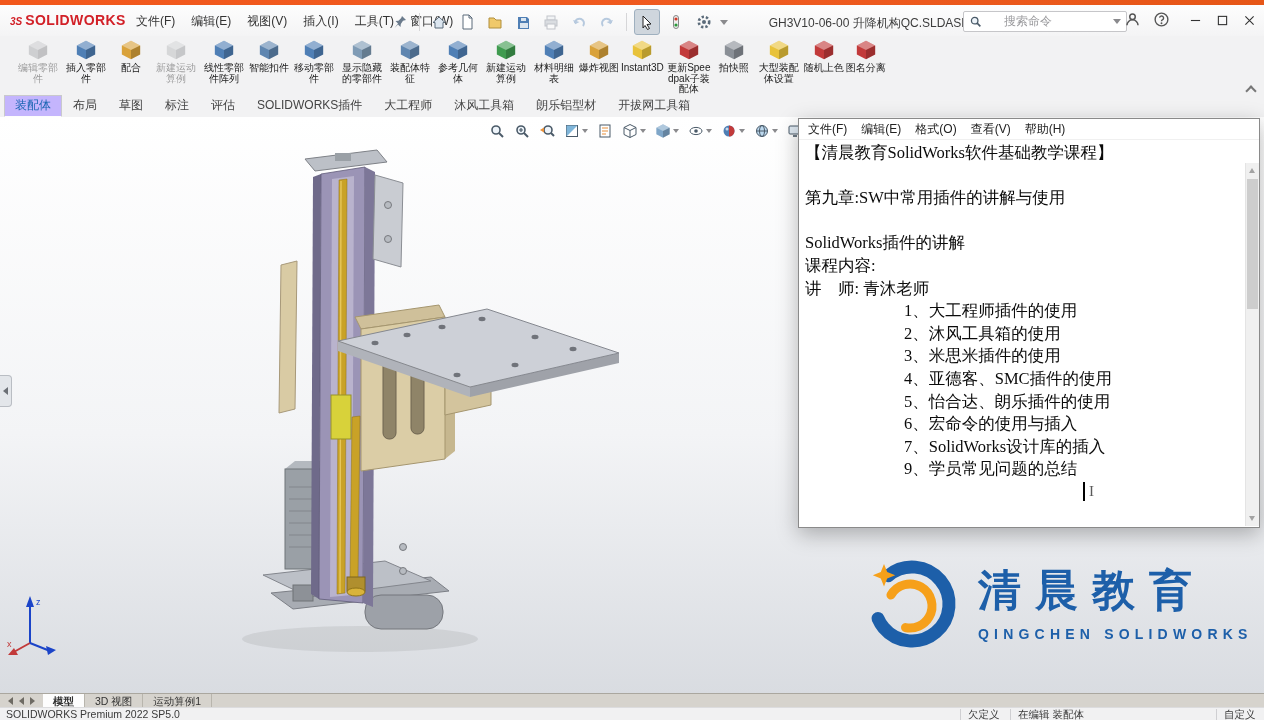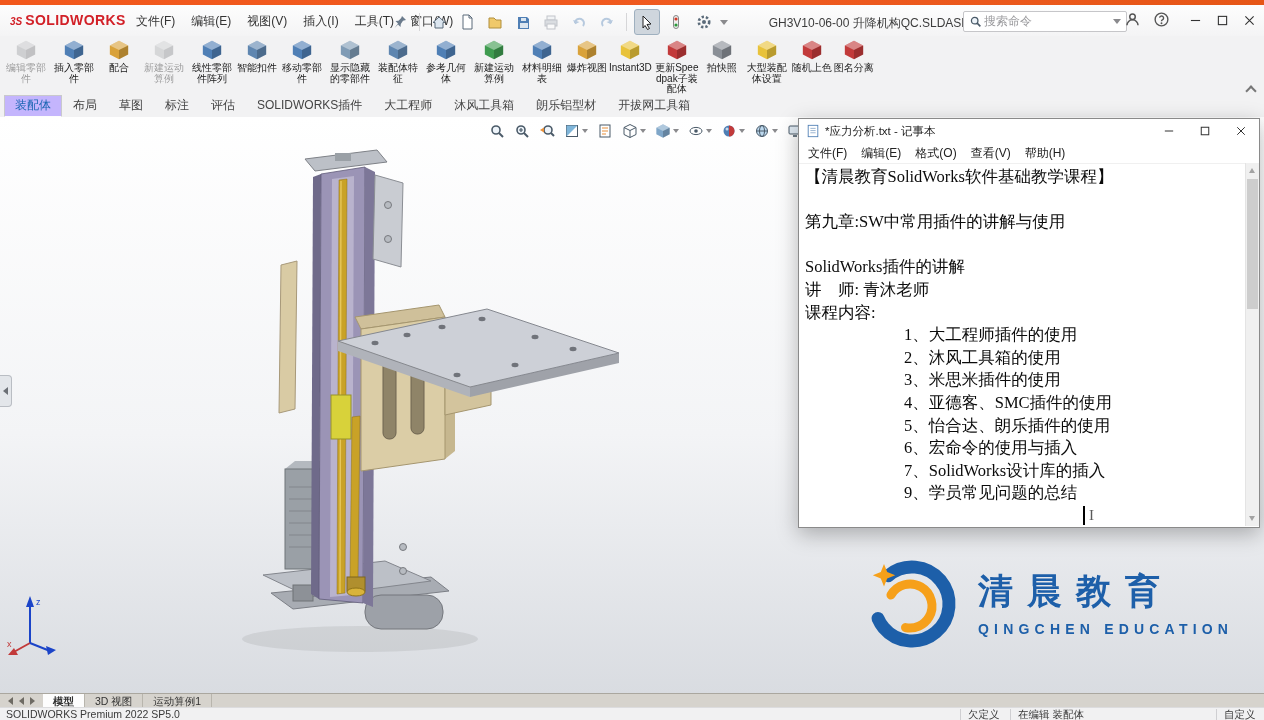--- a/index.html
+++ b/index.html
@@ -21,33 +21,33 @@
   .menu-item{font-size:12px;color:#333;padding:3px 8px;border-radius:2px;cursor:default}
   .tb-icons{position:absolute;left:388px;top:4px;display:flex;align-items:center;gap:4px}
   .tbicon{width:24px;height:24px;display:flex;align-items:center;justify-content:center;border-radius:3px}
   .tbicon svg{width:16px;height:16px}
   .tbicon.sel{background:#cfd6dd;border:1px solid #9fb0bf}
   .tbicon.dis{opacity:.38}
   .tbsep{width:1px;height:18px;background:#d6d6d8;margin:0 3px}
   .doc-title{position:absolute;left:756px;top:10px;width:236px;text-align:center;
              font-size:12px;color:#3c3c3c;white-space:nowrap}
   .searchbox{position:absolute;left:963px;top:6px;width:152px;height:19px;background:#fff;
-             border:1px solid #c6c6c9;border-radius:2px;display:flex;align-items:center;padding:0 5px;gap:2px}
+             border:1px solid #c6c6c9;border-radius:2px;display:flex;align-items:center;padding:0 5px;gap:22px}
   .searchbox .ph{flex:1;font-size:12px;color:#9b9b9e}
   .chev{width:0;height:0;border-left:4px solid transparent;border-right:4px solid transparent;border-top:5px solid #8a8a8d}
   .tb-right{position:absolute;left:1124px;top:6px;display:flex;gap:12px;align-items:center}
   .tb-right svg{width:17px;height:17px}
   .win-ctrls{position:absolute;left:1182px;top:0;height:31px;display:flex}
   .win-btn{width:27px;height:31px;display:flex;align-items:center;justify-content:center;cursor:default}
   .win-btn svg{width:11px;height:11px}
 
   
   #ribbon{position:absolute;left:0;top:36px;width:1264px;height:62px;background:#f2f2f3;
           border-bottom:1px solid #d8d8da}
-  .rbar{display:flex;align-items:flex-start;padding:1px 2px}
+  .rbar{display:flex;align-items:flex-start;padding:1px 14px}
   .rbtn{display:flex;flex-direction:column;align-items:center;min-width:40px;max-width:46px;
         padding:2px 1px 0;font-size:10px;line-height:10.5px;text-align:center;color:#222;
         border-radius:3px;cursor:pointer}
   .rbtn.disabled{opacity:.42;filter:grayscale(.9)}
   .ric svg{width:22px;height:22px}
   .rlab{margin-top:2px;word-break:break-all}
   .ribbon-collapse{position:absolute;right:8px;bottom:4px;width:10px;height:10px}
   .ribbon-collapse::before{content:"";position:absolute;left:1px;top:3px;width:6px;height:6px;
         border-left:2px solid #777;border-top:2px solid #777;transform:rotate(45deg)}
 
@@ -90,21 +90,21 @@
   .np-arrow.up{top:5px;border-bottom:5px solid #a3a3a3}
   .np-arrow.dn{bottom:5px;border-top:5px solid #a3a3a3}
   .caret{position:absolute;left:284px;top:342px;width:1.5px;height:19px;background:#000}
   .ibeam{position:absolute;left:290px;top:343px;font-family:"Liberation Serif",serif;
          font-size:15px;color:#5a5a5a}
 
   
   #watermark{position:absolute;left:858px;top:550px;display:flex;align-items:center;gap:16px}
   #watermark svg{width:104px;height:104px}
   .wm-txt{display:flex;flex-direction:column;gap:6px}
-  .wm-cn{font-family:"Liberation Serif",serif;font-weight:bold;font-size:35px;color:#1d5fa9;letter-spacing:14px;white-space:nowrap}
+  .wm-cn{font-family:"Liberation Serif",serif;font-weight:bold;font-size:43px;color:#1d5fa9;letter-spacing:14px;white-space:nowrap}
   .wm-en{font-size:14px;color:#1d5fa9;letter-spacing:5.2px;white-space:nowrap;font-weight:bold}
 
   
   #bottom-tabs{position:absolute;left:0;top:693px;width:1264px;height:14px;background:#d6d3cd;
                border-top:1px solid #aaa79f;display:flex;align-items:center;font-size:10.5px;color:#333}
   .bt-nav{display:flex;gap:6px;padding:0 8px;align-items:center}
   .tri-l{width:0;height:0;border-top:4px solid transparent;border-bottom:4px solid transparent;border-right:5px solid #6e6b64}
   .tri-r{width:0;height:0;border-top:4px solid transparent;border-bottom:4px solid transparent;border-left:5px solid #6e6b64}
   .btab{padding:0 10px;height:14px;line-height:14px;border-right:1px solid #b8b5ad;cursor:pointer;white-space:nowrap}
   .btab.active{background:#fdfdfd;font-weight:bold}
@@ -700,61 +700,38 @@
     <text x="30" y="12" font-size="9" fill="#1b44c8">z</text>
     <path d="M24 50L6 60" stroke="#c23a3a" stroke-width="2"></path>
     <polygon points="8,55 12,62 2,62" fill="#c23a3a"></polygon>
     <text x="1" y="54" font-size="9" fill="#c23a3a">x</text>
     <path d="M24 50l20 8" stroke="#1b44c8" stroke-width="2"></path>
     <polygon points="40,53 42,62 50,57" fill="#1b44c8"></polygon>
   </svg>
 </div>
 
 <div id="notepad">
-  <div class="np-title">
-    <span class="np-ic">
-        <svg class="ic">
-          <use href="#i-notepad"></use>
-        </svg>
-      </span>
-    <span class="np-name">*应力分析.txt - 记事本</span>
-    <span class="np-ctrl">
-        <svg class="ic">
-          <use href="#i-min"></use>
-        </svg>
-      </span>
-    <span class="np-ctrl">
-        <svg class="ic">
-          <use href="#i-max"></use>
-        </svg>
-      </span>
-    <span class="np-ctrl">
-        <svg class="ic">
-          <use href="#i-close"></use>
-        </svg>
-      </span>
-  </div>
   <div class="np-menu">
 
   <span>文件(F)</span>
       <span>编辑(E)</span>
       <span>格式(O)</span>
       <span>查看(V)</span>
       <span>帮助(H)</span>
     </div>
   <div class="np-body">
     <div>
 
     <div class="nline">【清晨教育SolidWorks软件基础教学课程】</div>
         <div class="nline"></div>
         <div class="nline">第九章:SW中常用插件的讲解与使用</div>
         <div class="nline"></div>
         <div class="nline">SolidWorks插件的讲解</div>
+        <div class="nline">课程内容:</div>
         <div class="nline">讲　师: 青沐老师</div>
-        <div class="nline">课程内容:</div>
         <div class="nline">　　　　　　1、大工程师插件的使用</div>
         <div class="nline">　　　　　　2、沐风工具箱的使用</div>
         <div class="nline">　　　　　　3、米思米插件的使用</div>
         <div class="nline">　　　　　　4、亚德客、SMC插件的使用</div>
         <div class="nline">　　　　　　5、怡合达、朗乐插件的使用</div>
         <div class="nline">　　　　　　6、宏命令的使用与插入</div>
         <div class="nline">　　　　　　7、SolidWorks设计库的插入</div>
         <div class="nline">　　　　　　9、学员常见问题的总结</div>
       </div>
     <span class="caret"></span>
@@ -768,21 +745,21 @@
 </div>
 
 <div id="watermark">
   <svg viewBox="0 0 104 104">
     <circle cx="54" cy="54" r="37" fill="none" stroke="#1d5fa9" stroke-width="13" stroke-dasharray="185 60" stroke-linecap="round" transform="rotate(-130 54 54)"></circle>
     <circle cx="52" cy="56" r="22" fill="none" stroke="#f6a01a" stroke-width="9" stroke-dasharray="96 60" stroke-linecap="round" transform="rotate(-150 52 56)"></circle>
     <path d="M26 14l3.2 8 8 3.2-8 3.2-3.2 8-3.2-8-8-3.2 8-3.2z" fill="#f6a01a"></path>
   </svg>
   <div class="wm-txt">
     <span class="wm-cn">清晨教育</span>
-    <span class="wm-en">QINGCHEN EDUCATION</span>
+    <span class="wm-en">QINGCHEN SOLIDWORKS</span>
   </div>
 </div>
 
 <div id="bottom-tabs">
   <span class="bt-nav">
     <span class="tri-l"></span>
     <span class="tri-l"></span>
     <span class="tri-r"></span>
   </span>
   <span style="display:flex">

